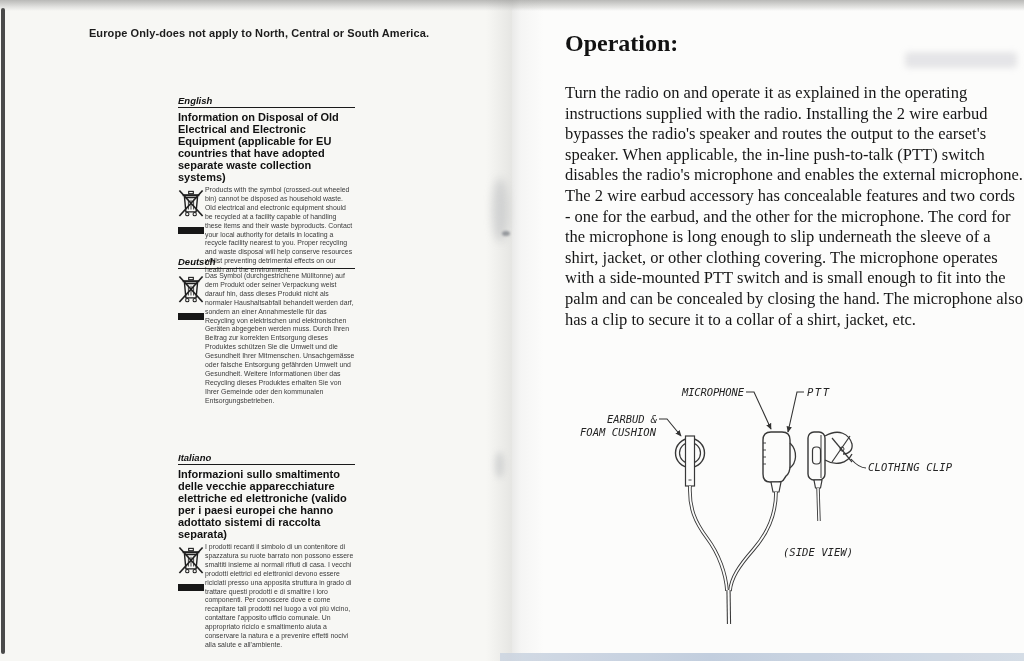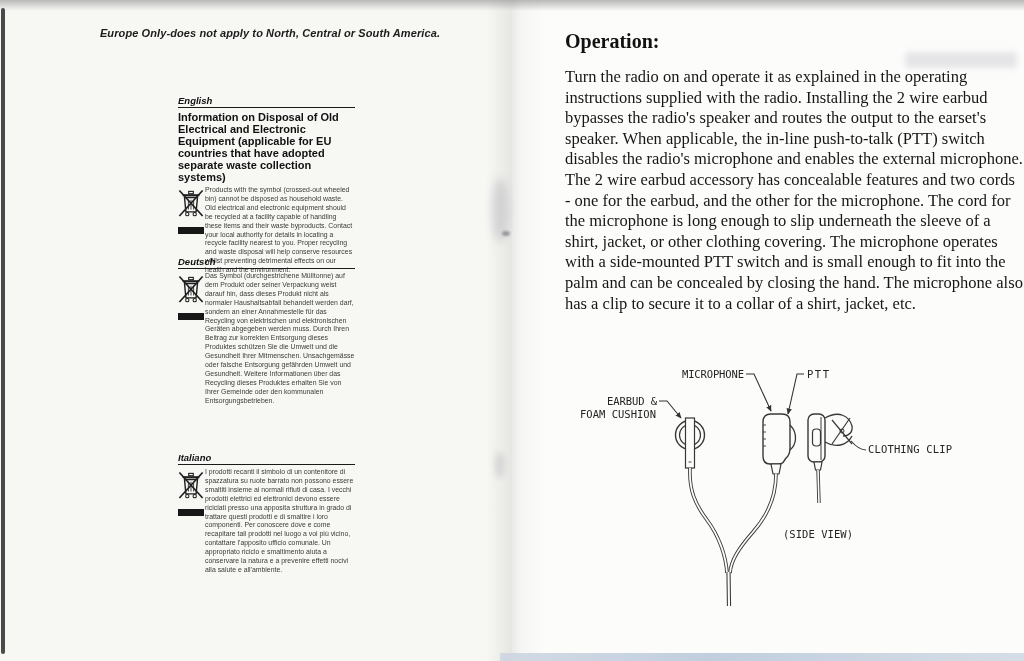--- a/index.html
+++ b/index.html
@@ -21,42 +21,42 @@
   .scan-smudge-2{position:absolute;left:495px;top:452px;width:9px;height:26px;border-radius:50%;
     background:rgba(130,135,142,0.25);filter:blur(3px);}
   .scan-speck{position:absolute;left:502px;top:231px;width:8px;height:5px;border-radius:50%;
     background:rgba(90,95,104,0.55);filter:blur(1px);}
   .scan-ghost-text{position:absolute;left:905px;top:52px;width:112px;height:16px;
     background:rgba(150,150,165,0.22);filter:blur(3px);border-radius:4px;}
   .scan-bottom-blue{position:absolute;left:500px;bottom:0;width:524px;height:8px;
     background:linear-gradient(to right,#ccd5e1,#b9c7da 40%,#cfd8e3);opacity:.85;filter:blur(0.7px);}
 
   
-  .l-header{position:absolute;left:30px;top:27px;width:480px;text-align:center;
-    font-weight:bold;font-size:11px;line-height:13.5px;color:#1c1c1c;letter-spacing:0.1px;font-style:italic;}
+  .l-header{position:absolute;left:19px;top:27px;width:480px;text-align:center;
+    font-weight:bold;font-size:11px;line-height:13.5px;color:#1c1c1c;letter-spacing:0.1px;}
   .section{position:absolute;left:178px;width:177px;color:#222;}
   .sec-english{top:95px;}
   .sec-deutsch{top:256px;}
   .sec-italiano{top:452px;}
   .lang-head{font-style:italic;font-weight:bold;font-size:9.5px;color:#111;
     border-bottom:1.5px solid #1a1a1a;padding-bottom:1px;margin-bottom:3px;}
   .sec-title{font-weight:bold;font-size:11px;line-height:12px;color:#111;margin-bottom:3px;}
   .sec-body-row{position:relative;}
   .icon-col{position:absolute;left:0;top:1px;width:27px;}
   .black-bar{width:26px;height:7px;background:#171717;margin-top:4px;}
   .sec-body{margin-left:27px;font-size:6.9px;line-height:8.9px;color:#3a3a3a;}
   .sec-body p{margin:0;}
 
   
   .op-heading{position:absolute;left:565px;top:30px;font-family:"Liberation Serif",serif;
-    font-weight:bold;font-size:20px;color:#121212;}
-  .op-text{position:absolute;left:565px;top:67px;width:458px;font-family:"Liberation Serif",serif;
+    font-weight:bold;font-size:24px;color:#121212;}
+  .op-text{position:absolute;left:565px;top:83px;width:458px;font-family:"Liberation Serif",serif;
     font-size:16.5px;line-height:20.6px;color:#161616;}
   .op-text p{margin:0;}
-  .diagram{position:absolute;left:555px;top:352px;width:465px;height:290px;}
+  .diagram{position:absolute;left:555px;top:370px;width:465px;height:290px;font-style:italic;}
   .diagram svg{width:100%;height:100%;}
   .diag-label{font-family:"DejaVu Sans Mono",monospace;font-size:10.5px;fill:#242424;}
 </style>
 </head>
 <body>
 
 <div class="page-left-bg"></div>
 <div class="page-right-bg"></div>
 <div class="scan-top-band"></div>
 <div class="scan-left-line"></div>
@@ -120,20 +120,21 @@
       <div class="black-bar"></div>
     </div>
     <div class="sec-body">
       <p>Das Symbol (durchgestrichene Mülltonne) auf dem Produkt oder seiner Verpackung weist darauf hin, dass dieses Produkt nicht als normaler Haushaltsabfall behandelt werden darf, sondern an einer Annahmestelle für das Recycling von elektrischen und elektronischen Geräten abgegeben werden muss. Durch Ihren Beitrag zur korrekten Entsorgung dieses Produktes schützen Sie die Umwelt und die Gesundheit Ihrer Mitmenschen. Unsachgemässe oder falsche Entsorgung gefährden Umwelt und Gesundheit. Weitere Informationen über das Recycling dieses Produktes erhalten Sie von Ihrer Gemeinde oder den kommunalen Entsorgungsbetrieben.</p>
     </div>
   </div>
 </div>
 
 <div class="section sec-italiano">
   <div class="lang-head">Italiano</div>
+  <div class="sec-title">Informazioni sullo smaltimento delle vecchie apparecchiature elettriche ed elettroniche (valido per i paesi europei che hanno adottato sistemi di raccolta separata)</div>
   <div class="sec-body-row">
     <div class="icon-col">
       <span>
         <svg width="26" height="32" viewBox="0 0 28 34">
           <rect x="11.5" y="4.5" width="5" height="2.5" fill="none" stroke="#1f1f1f" stroke-width="1.2"></rect>
           <rect x="5" y="7.5" width="18" height="2.2" fill="#1f1f1f"></rect>
           <polygon points="7,11 21,11 19.5,26.5 8.5,26.5" fill="none" stroke="#1f1f1f" stroke-width="1.5"></polygon>
           <line x1="11.2" y1="13.5" x2="11.2" y2="24" stroke="#1f1f1f" stroke-width="0.9"></line>
           <line x1="14" y1="13.5" x2="14" y2="24" stroke="#1f1f1f" stroke-width="0.9"></line>
           <line x1="16.8" y1="13.5" x2="16.8" y2="24" stroke="#1f1f1f" stroke-width="0.9"></line>

